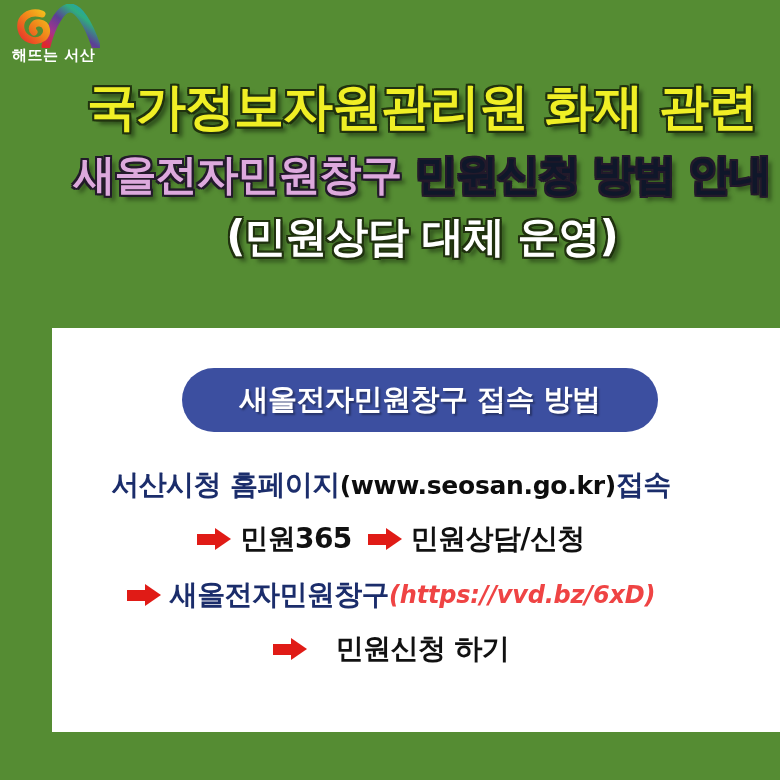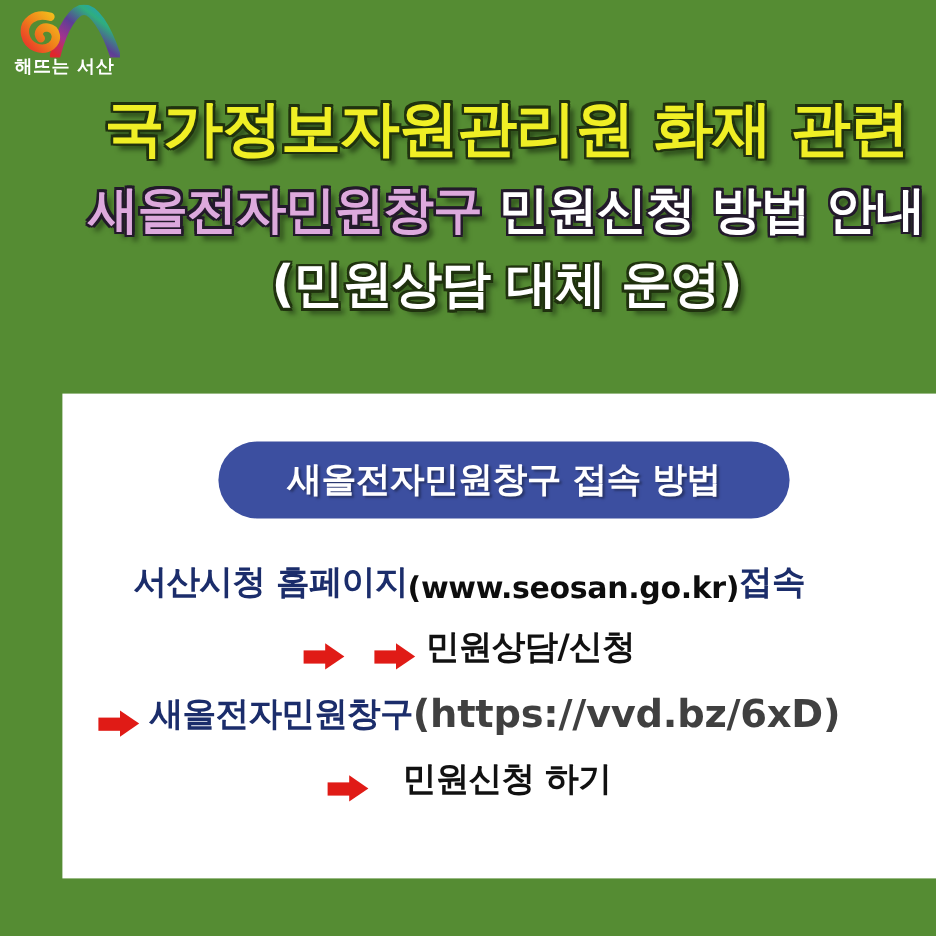--- a/index.html
+++ b/index.html
@@ -74,21 +74,21 @@
     font-weight: 900;
     letter-spacing: -1px;
     line-height: 1.18;
     white-space: nowrap;
     text-shadow:
       2px 0 0 #231a2b, -2px 0 0 #231a2b, 0 2px 0 #231a2b, 0 -2px 0 #231a2b,
       2px 2px 0 #231a2b, -2px 2px 0 #231a2b, 2px -2px 0 #231a2b, -2px -2px 0 #231a2b,
       5px 5px 4px rgba(10,20,5,0.5);
   }
   .sub-violet { color: #dda9dd; }
-  .sub-white  { color: #ffffff; }
+  .sub-white  { color: #0f172a; }
 
   .title-note {
     margin-top: 12px;
     font-size: 42px;
     font-weight: 900;
     color: #ffffff;
     letter-spacing: -1px;
     line-height: 1.18;
     white-space: nowrap;
     text-shadow:
@@ -132,21 +132,21 @@
 
   .steps {
     position: absolute;
     left: 0;
     top: 138px;
     width: 678px;
     text-align: center;
   }
   .step-row {
     display: flex;
-    align-items: flex-end;
+    align-items: center;
     justify-content: center;
     white-space: nowrap;
   }
   .row-1 { margin-top: 0px; }
   .row-2 { margin-top: 16px; }
   .row-3 { margin-top: 18px; }
   .row-4 { margin-top: 16px; gap: 20px; }
 
   .tx-navy {
     font-size: 28px;
@@ -160,24 +160,25 @@
     color: #0d0d0d;
     letter-spacing: -0.3px;
   }
   .tx-black-lg {
     font-size: 28px;
     font-weight: 900;
     color: #111111;
     letter-spacing: -0.6px;
   }
   .tx-url {
-    font-size: 32px;
+    font-size: 24px;
     font-weight: 800;
-    color: #404040;
+    color: #ef4444;
     letter-spacing: -0.2px;
+    font-style: italic;
   }
 
   
   .arrow {
     display: inline-block;
     position: relative;
     width: 34px;
     height: 22px;
     margin: 0 9px 0 0;
     flex: 0 0 auto;
@@ -252,20 +253,21 @@
     <div class="steps">
 
       <div class="step-row row-1">
         <span class="tx-navy">서산시청 홈페이지</span>
           <span class="tx-black">(www.seosan.go.kr)</span>
           <span class="tx-navy"> 접속</span>
       </div>
 
       <div class="step-row row-2">
         <span class="arrow"></span>
+        <span class="tx-black-lg">민원365</span>
         <span class="arrow arrow-gap"></span>
         <span class="tx-black-lg">민원상담/신청</span>
       </div>
 
       <div class="step-row row-3">
         <span class="arrow"></span>
         <span class="tx-navy">새올전자민원창구</span>
           <span class="tx-url">(https://vvd.bz/6xD)</span>
       </div>
 

